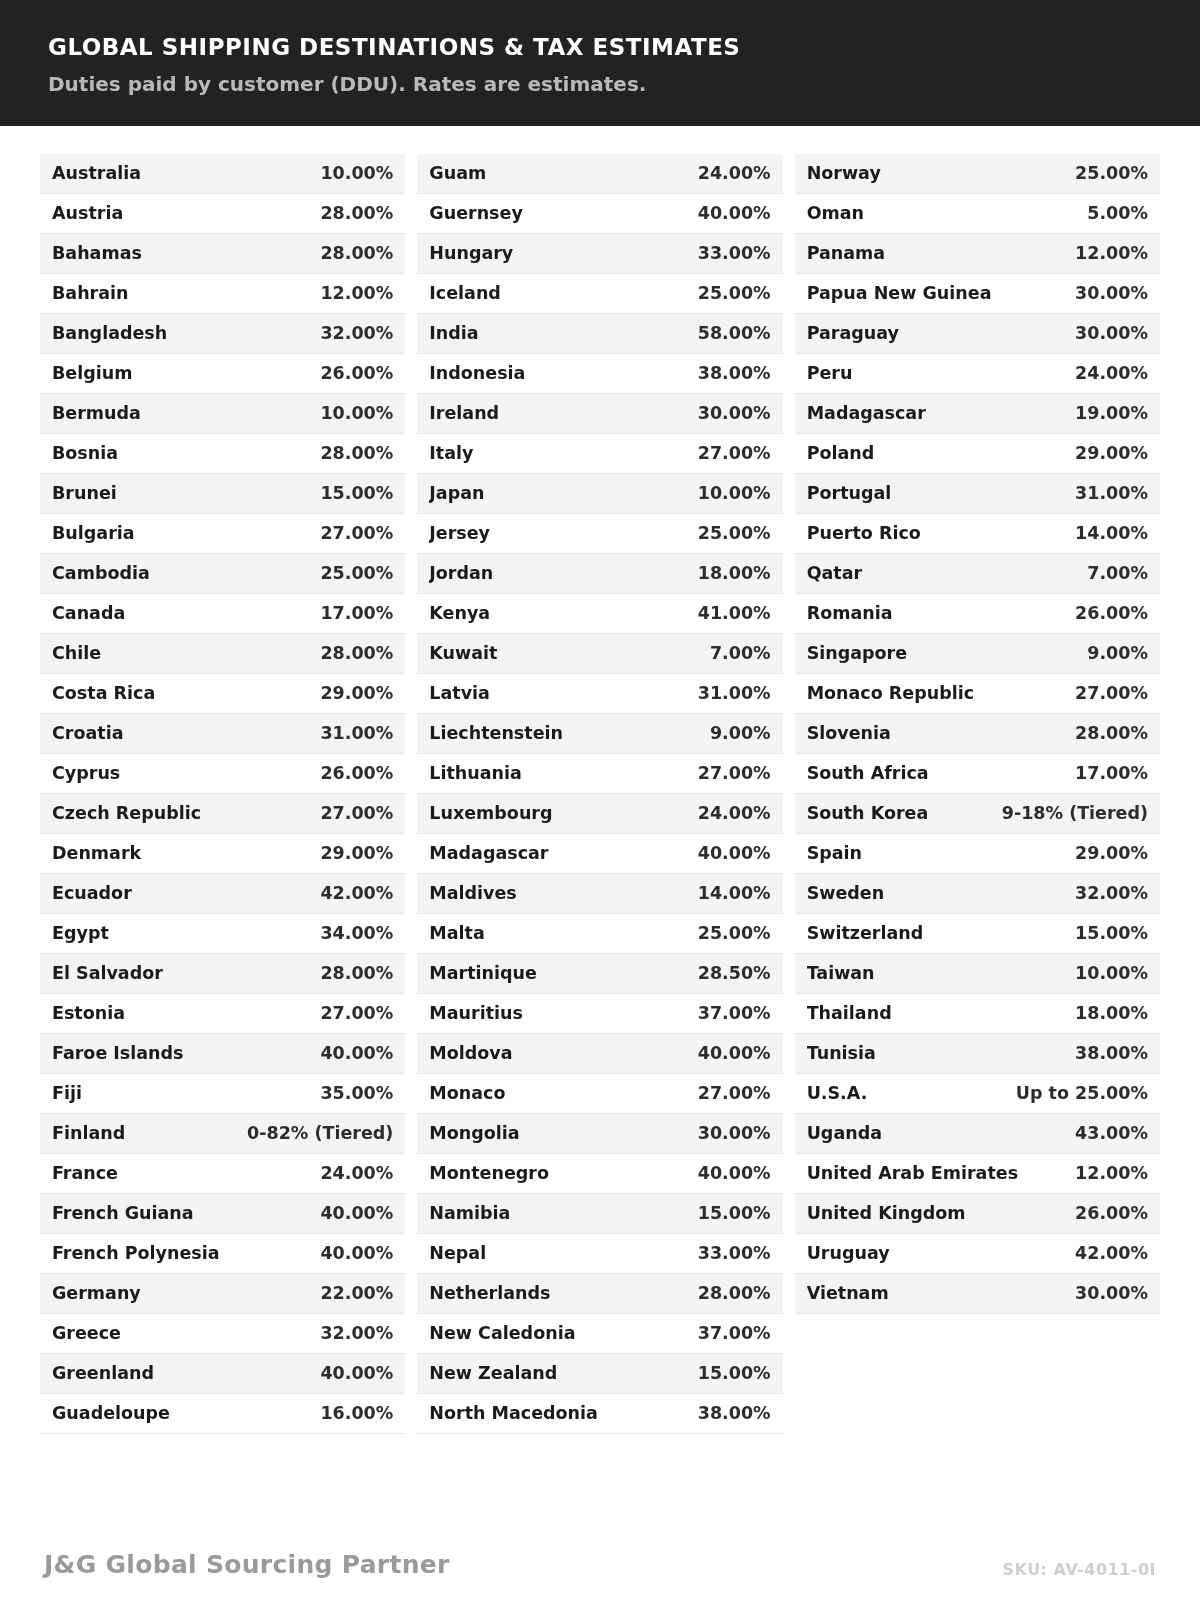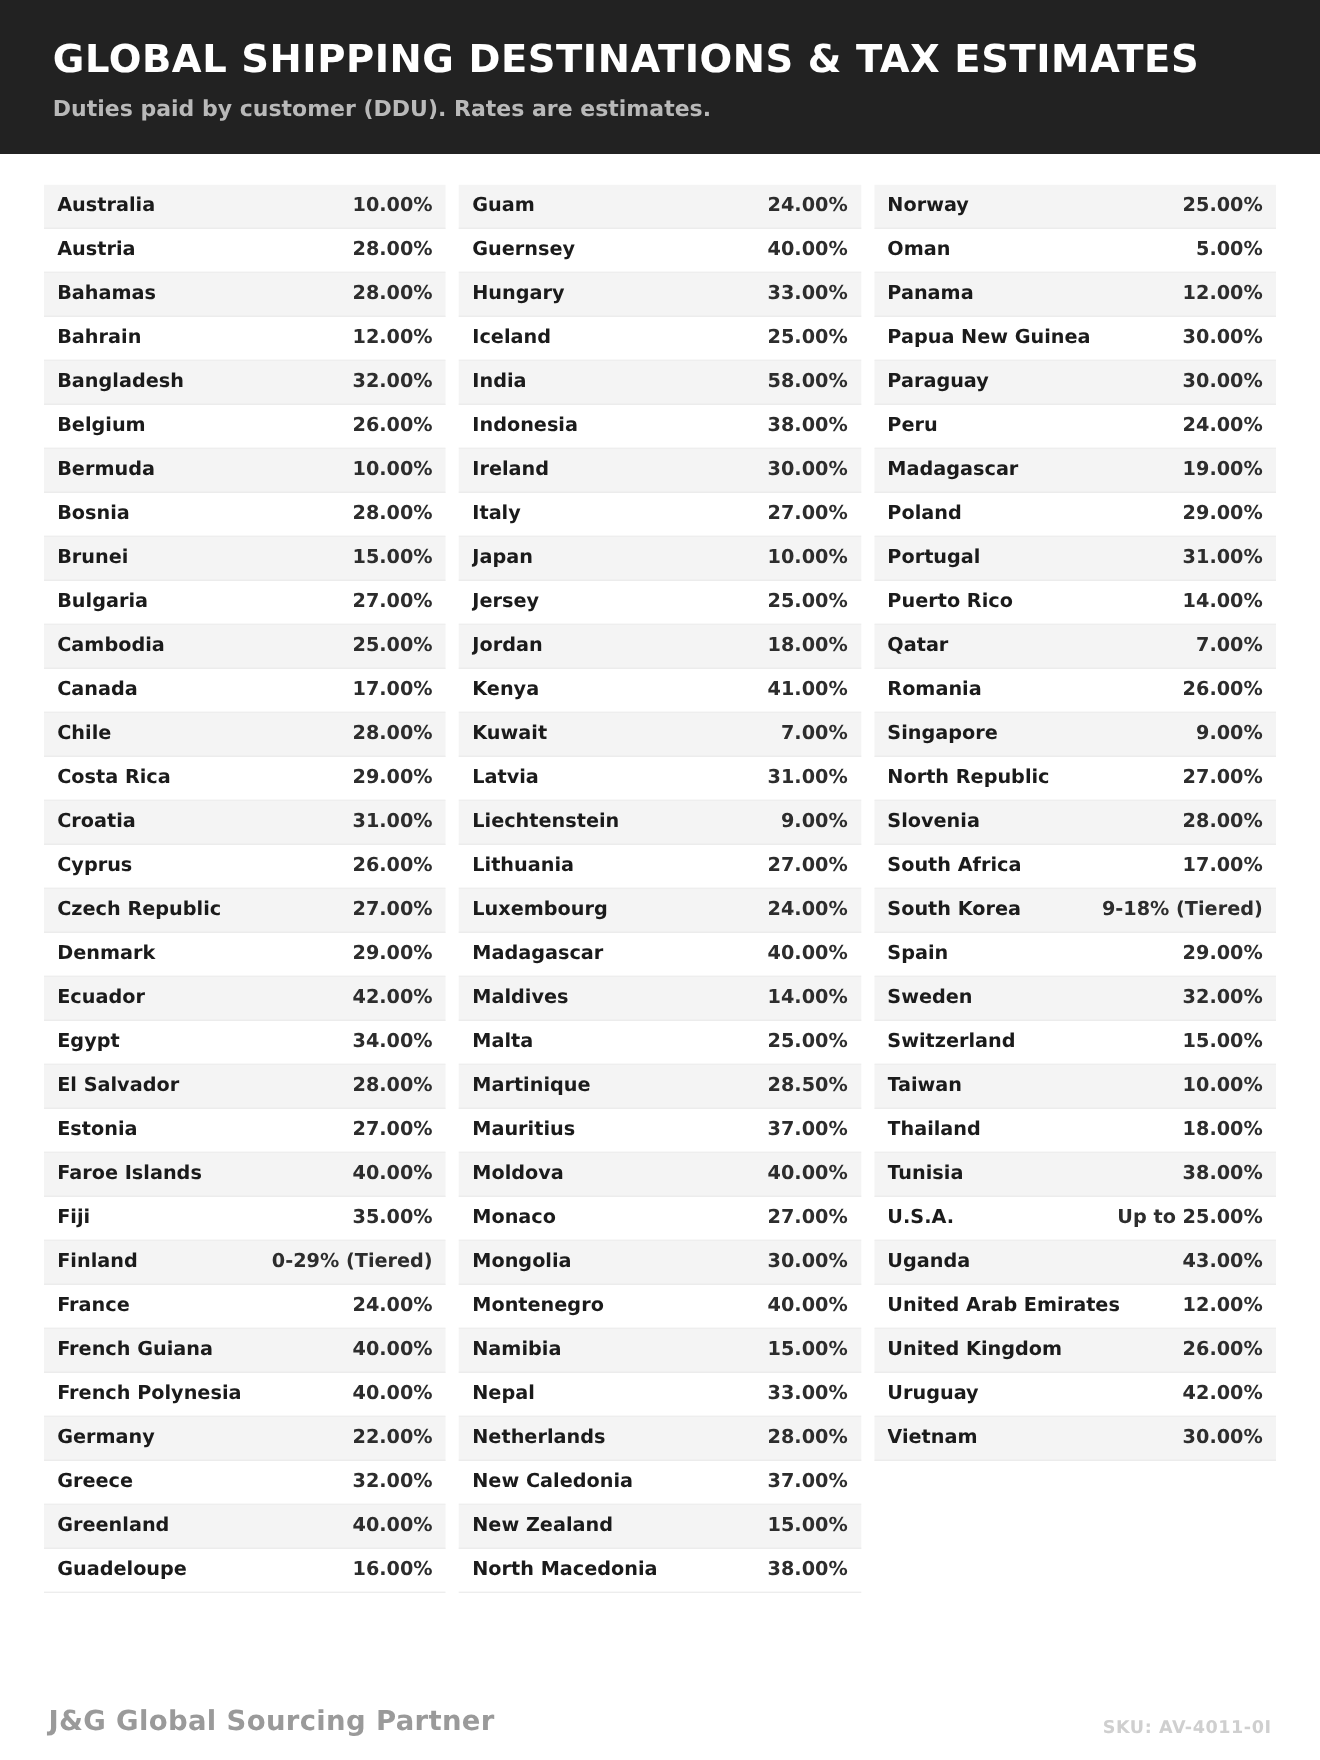--- a/index.html
+++ b/index.html
@@ -21,21 +21,21 @@
     display: flex;
     flex-direction: column;
   }
   
   .header {
     background: #222222;
     padding: 34px 48px 30px 48px;
     box-sizing: border-box;
   }
   .header-title {
-    font-size: 35px;
+    font-size: 23px;
     font-weight: bold;
     letter-spacing: 0.5px;
     color: #ffffff;
     line-height: 1.15;
     margin: 0 0 12px 0;
   }
   .header-subtitle {
     font-size: 20px;
     font-weight: bold;
     color: #b9b9b9;
@@ -211,21 +211,21 @@
           <div class="row alt">
             <span class="country">Faroe Islands</span>
             <span class="rate">40.00%</span>
           </div>
           <div class="row">
             <span class="country">Fiji</span>
             <span class="rate">35.00%</span>
           </div>
           <div class="row alt">
             <span class="country">Finland</span>
-            <span class="rate">0-29% (Tiered)</span>
+            <span class="rate">0-82% (Tiered)</span>
           </div>
           <div class="row">
             <span class="country">France</span>
             <span class="rate">24.00%</span>
           </div>
           <div class="row alt">
             <span class="country">French Guiana</span>
             <span class="rate">40.00%</span>
           </div>
           <div class="row">
@@ -426,21 +426,21 @@
           </div>
           <div class="row">
             <span class="country">Romania</span>
             <span class="rate">26.00%</span>
           </div>
           <div class="row alt">
             <span class="country">Singapore</span>
             <span class="rate">9.00%</span>
           </div>
           <div class="row">
-            <span class="country">North Republic</span>
+            <span class="country">Monaco Republic</span>
             <span class="rate">27.00%</span>
           </div>
           <div class="row alt">
             <span class="country">Slovenia</span>
             <span class="rate">28.00%</span>
           </div>
           <div class="row">
             <span class="country">South Africa</span>
             <span class="rate">17.00%</span>
           </div>

